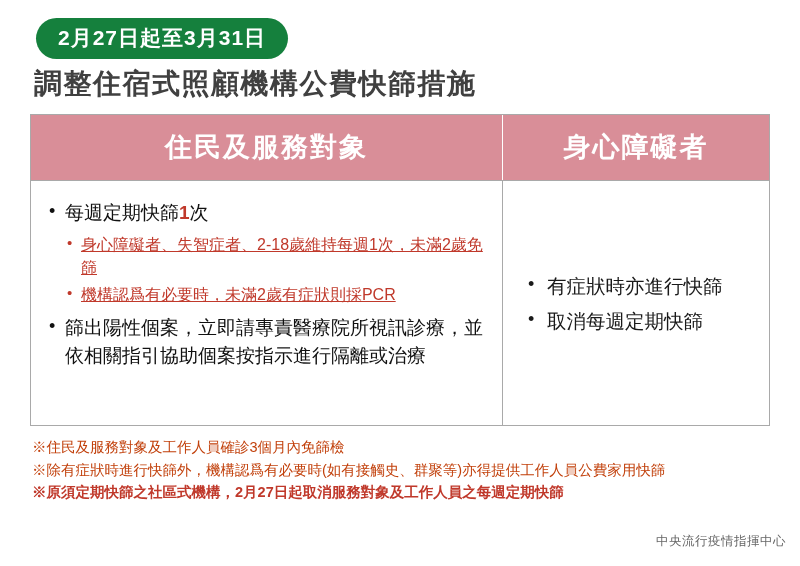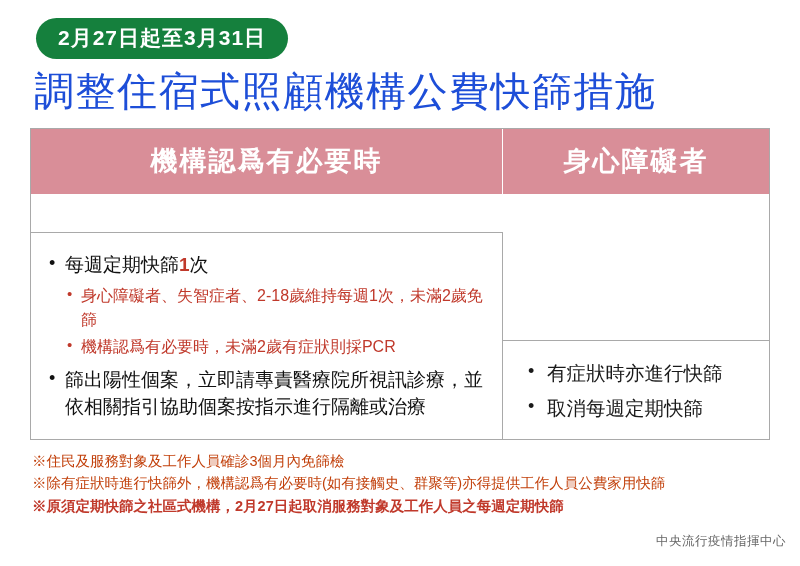--- a/index.html
+++ b/index.html
@@ -29,24 +29,24 @@
     color: #ffffff;
     font-size: 21px;
     font-weight: bold;
     letter-spacing: 1px;
     padding: 6px 22px 7px 22px;
     border-radius: 22px;
     margin-left: 6px;
     margin-top: 8px;
   }
   .main-title {
-    font-size: 40px;
-    font-weight: normal;
+    font-size: 28px;
+    font-weight: bold;
     letter-spacing: 1.5px;
-    color: #1d4ed8;
+    color: #404040;
     margin: 9px 0 0 4px;
     line-height: 1.15;
   }
 
   
   .table {
     margin-top: 14px;
     border: 1.5px solid #a9a9a9;
     width: 740px;
     display: flex;
@@ -64,21 +64,20 @@
     letter-spacing: 2px;
     text-align: center;
     padding: 14px 0 15px 0;
   }
   .th.left { width: 472px; border-right: 1.5px solid #ffffff; }
   .th.right { flex: 1; }
 
   .tbody {
     display: flex;
     min-height: 245px;
-    align-items: flex-end;
   }
   .td-left {
     width: 472px;
     border-right: 1.5px solid #a9a9a9;
     border-top: 1.5px solid #a9a9a9;
     padding: 18px 14px 10px 16px;
   }
   .td-right {
     flex: 1;
     border-top: 1.5px solid #a9a9a9;
@@ -114,20 +113,21 @@
     margin: 6px 0 4px 0;
     padding: 0;
   }
   ul.lvl2 > li {
     position: relative;
     padding-left: 16px;
     font-size: 16px;
     line-height: 1.45;
     margin-bottom: 4px;
     color: #c0392b;
+    text-decoration: underline;
   }
   ul.lvl2 > li::before {
     content: "•";
     position: absolute;
     left: 2px;
     top: -1px;
     font-size: 15px;
   }
 
   ul.right-list {
@@ -198,21 +198,21 @@
 
 <div class="page">
 
   <div class="date-pill">2月27日起至3月31日</div>
 
   <h1 class="main-title">調整住宿式照顧機構公費快篩措施</h1>
 
   <div class="table">
 
     <div class="thead">
-      <div class="th left">機構認爲有必要時</div>
+      <div class="th left">住民及服務對象</div>
       <div class="th right">身心障礙者</div>
     </div>
 
     <div class="tbody">
 
       <div class="td-left">
         <ul class="lvl1">
           <li>
             <span>每週定期快篩</span><span class="hl">1</span><span>次</span>
             <ul class="lvl2">

